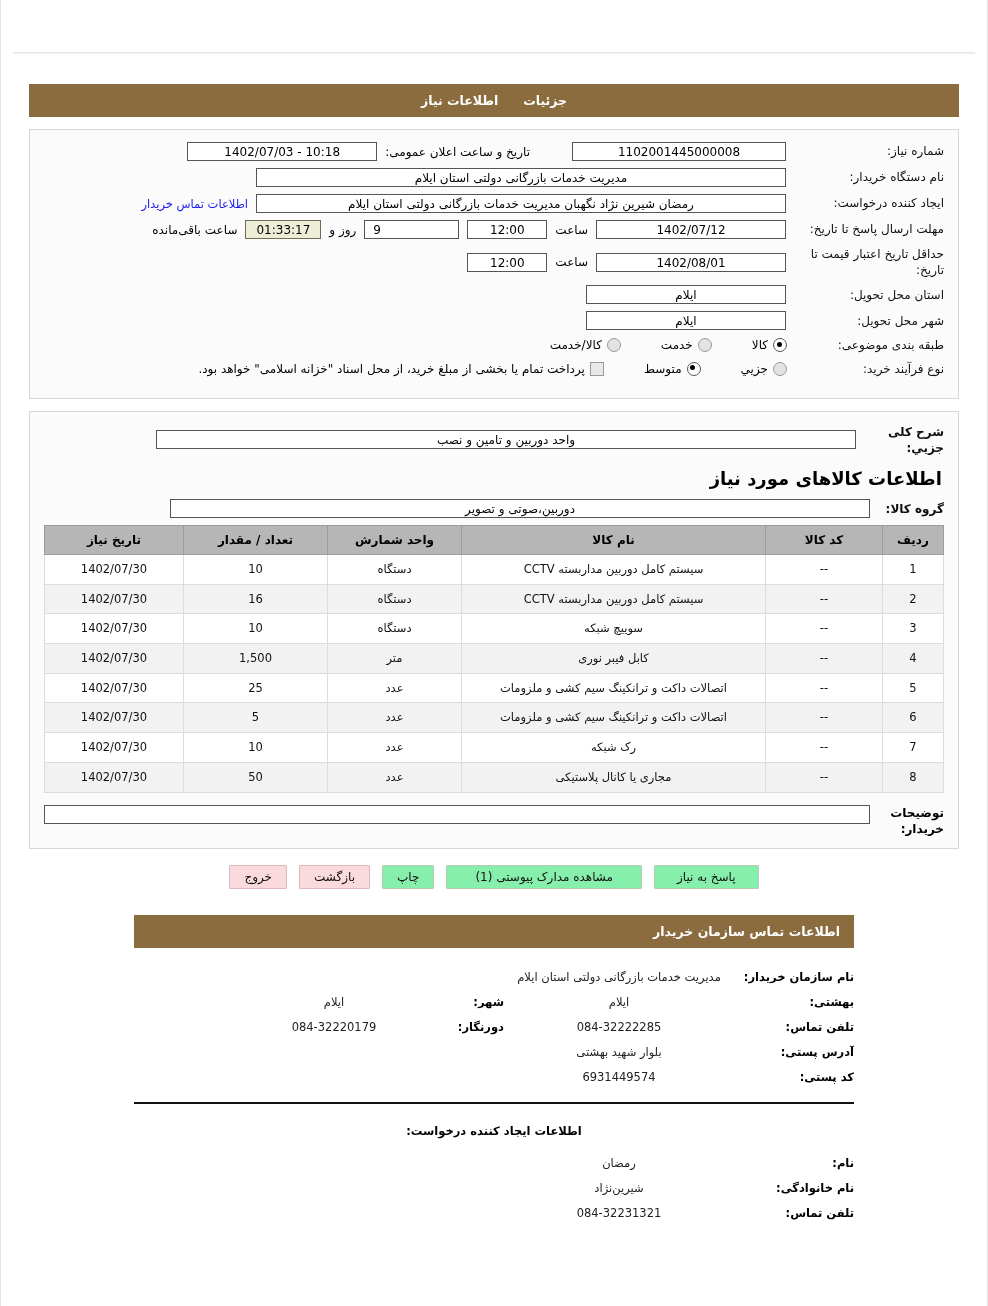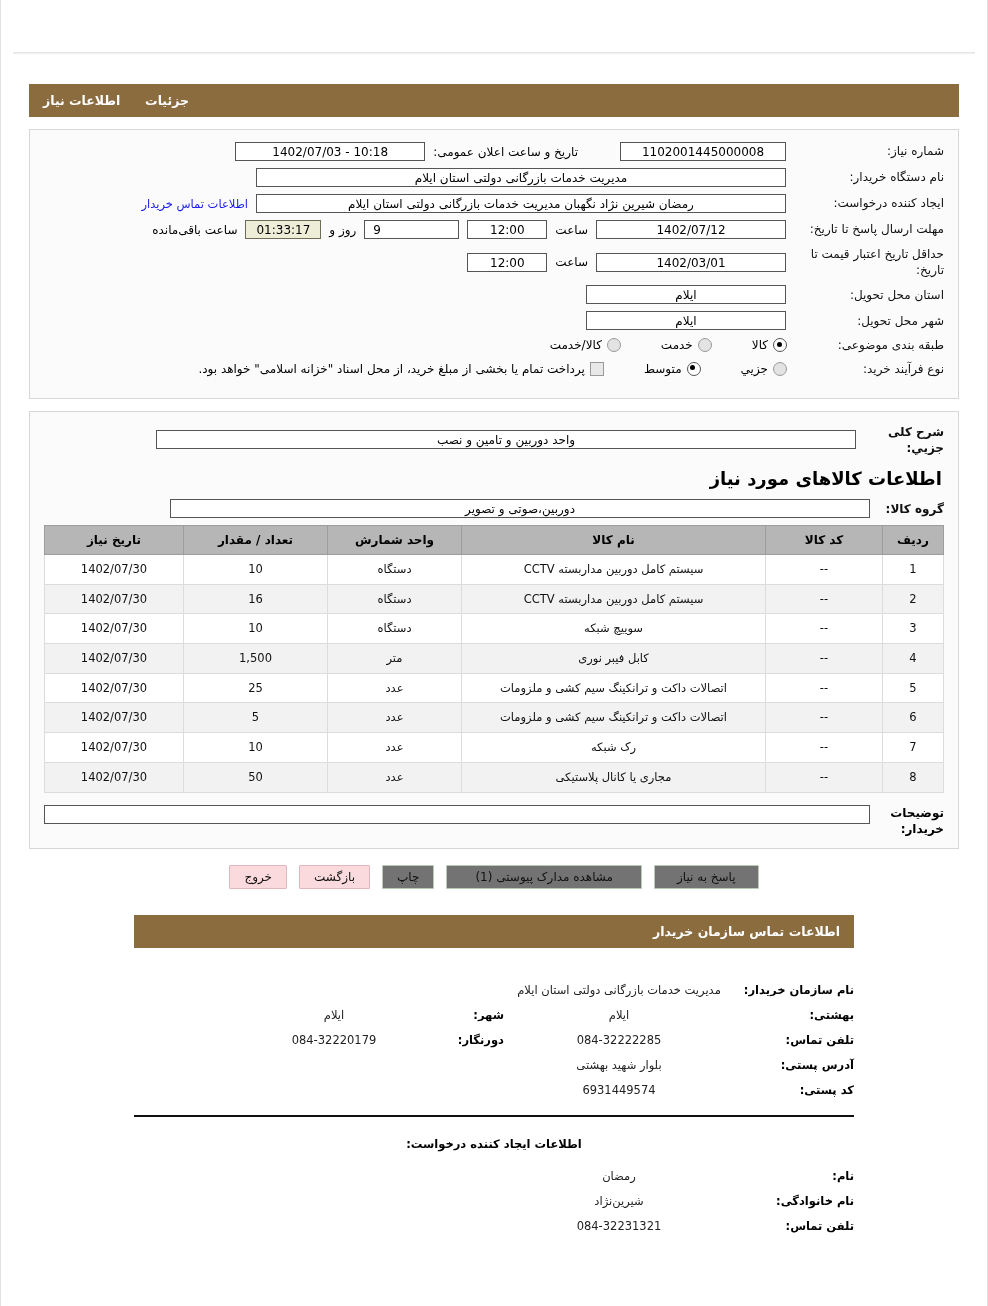--- a/index.html
+++ b/index.html
@@ -34,21 +34,21 @@
   .content { padding: 0 28px; }
 
   
   .section-header {
     background: #8b6c3f;
     color: #ffffff;
     font-size: 12.5px;
     font-weight: bold;
     padding: 9px 14px;
     margin-top: 30px;
-    text-align: left;
+    text-align: center;
     letter-spacing: 0.2px;
   }
   .section-header .tab-sep { display: inline-block; width: 16px; }
 
   
   .panel {
     border: 1px solid #d7d7d7;
     background: #fbfbfb;
     padding: 12px 14px 14px 14px;
     margin-top: 12px;
@@ -76,21 +76,21 @@
     background: #ffffff;
     height: 19px;
     line-height: 19px;
     font-size: 12px;
     padding: 0 5px;
     box-sizing: border-box;
     text-align: center;
     overflow: hidden;
     white-space: nowrap;
   }
-  .w-need   { width: 166px; }
+  .w-need   { width: 214px; }
   .w-org    { width: 530px; }
   .w-date   { width: 190px; }
   .w-time   { width: 80px; }
   .w-days   { width: 95px; }
   .w-city   { width: 200px; }
   .w-left   { text-align: left; padding-left: 8px; }
 
   .inline-lbl { font-size: 12px; }
   .countdown {
     border: 1px solid #6d6d56;
@@ -213,21 +213,21 @@
   
   .btn-bar {
     display: flex;
     justify-content: center;
     gap: 12px;
     margin-top: 16px;
     margin-bottom: 6px;
   }
   .btn {
     border: 1px solid #b9c9b2;
-    background: #737373;
+    background: #86efac;
     font-size: 12px;
     padding: 4px 14px;
     cursor: pointer;
     color: #111;
     font-family: inherit;
     border-radius: 1px;
   }
   .btn.danger {
     background: #fadadd;
     border-color: #e0b7bc;
@@ -236,21 +236,21 @@
   .btn.answer { padding: 4px 22px; }
 
   
   .contact-header {
     background: #8b6c3f;
     color: #fff;
     font-weight: bold;
     font-size: 12.5px;
     padding: 9px 14px;
     text-align: right;
-    margin: 26px 0 13px 0;
+    margin: 26px 0 0 0;
   }
   .contact-wrap { padding: 22px 0 0 0; }
   .crow {
     display: flex;
     align-items: center;
     margin-bottom: 11px;
     font-size: 11.5px;
   }
   .clabel {
     font-weight: bold;
@@ -331,21 +331,21 @@
         <span class="inline-lbl">ساعت</span>
         <span class="fbox w-time">12:00</span>
         <span class="fbox w-days w-left">9</span>
         <span class="inline-lbl">روز و</span>
         <span class="countdown">01:33:17</span>
         <span class="inline-lbl">ساعت باقی‌مانده</span>
       </div>
 
       <div class="frow">
         <span class="flabel">حداقل تاریخ اعتبار قیمت تا تاریخ:</span>
-        <span class="fbox w-date">1402/03/01</span>
+        <span class="fbox w-date">1402/08/01</span>
         <span class="inline-lbl">ساعت</span>
         <span class="fbox w-time">12:00</span>
       </div>
 
       <div class="frow">
         <span class="flabel">استان محل تحویل:</span>
         <span class="fbox w-city">ایلام</span>
       </div>
 
       <div class="frow">

